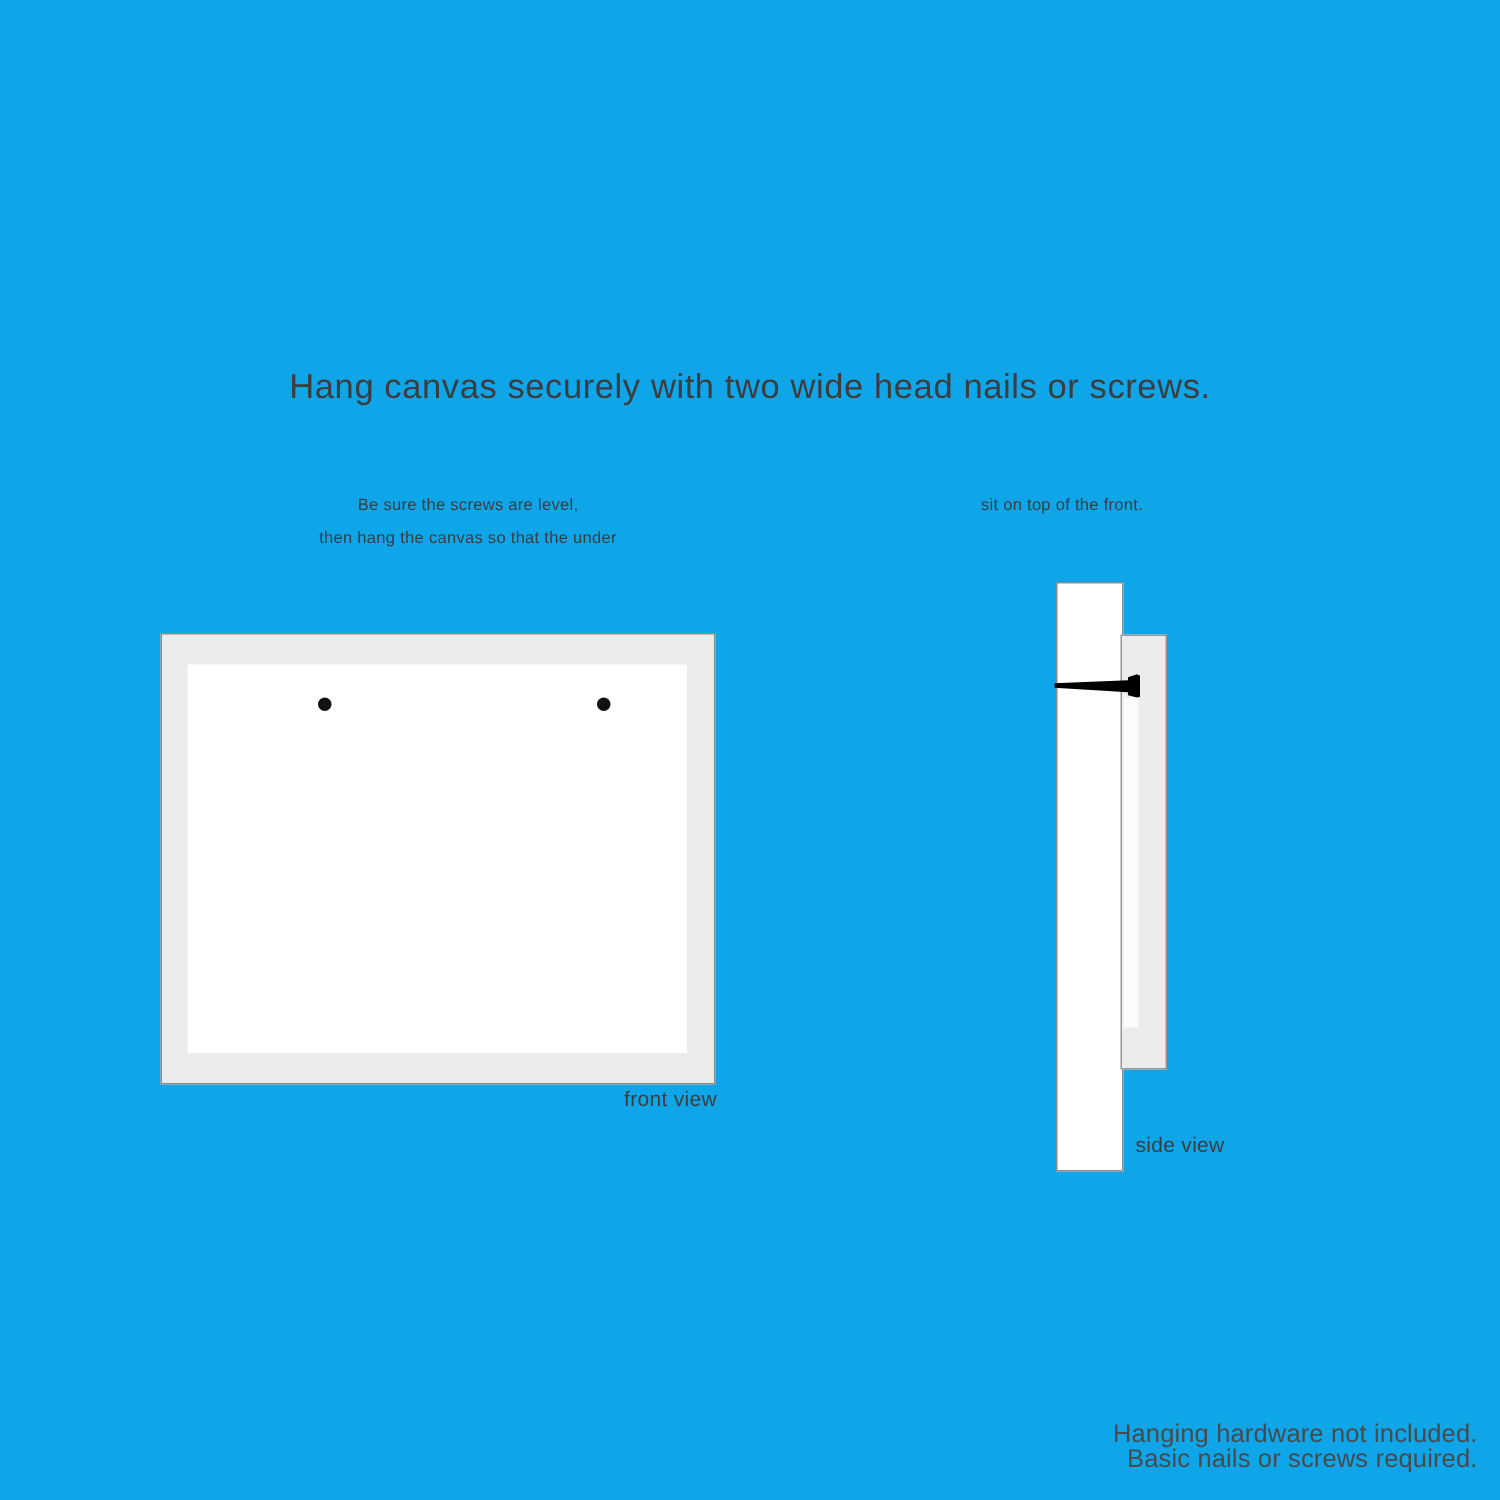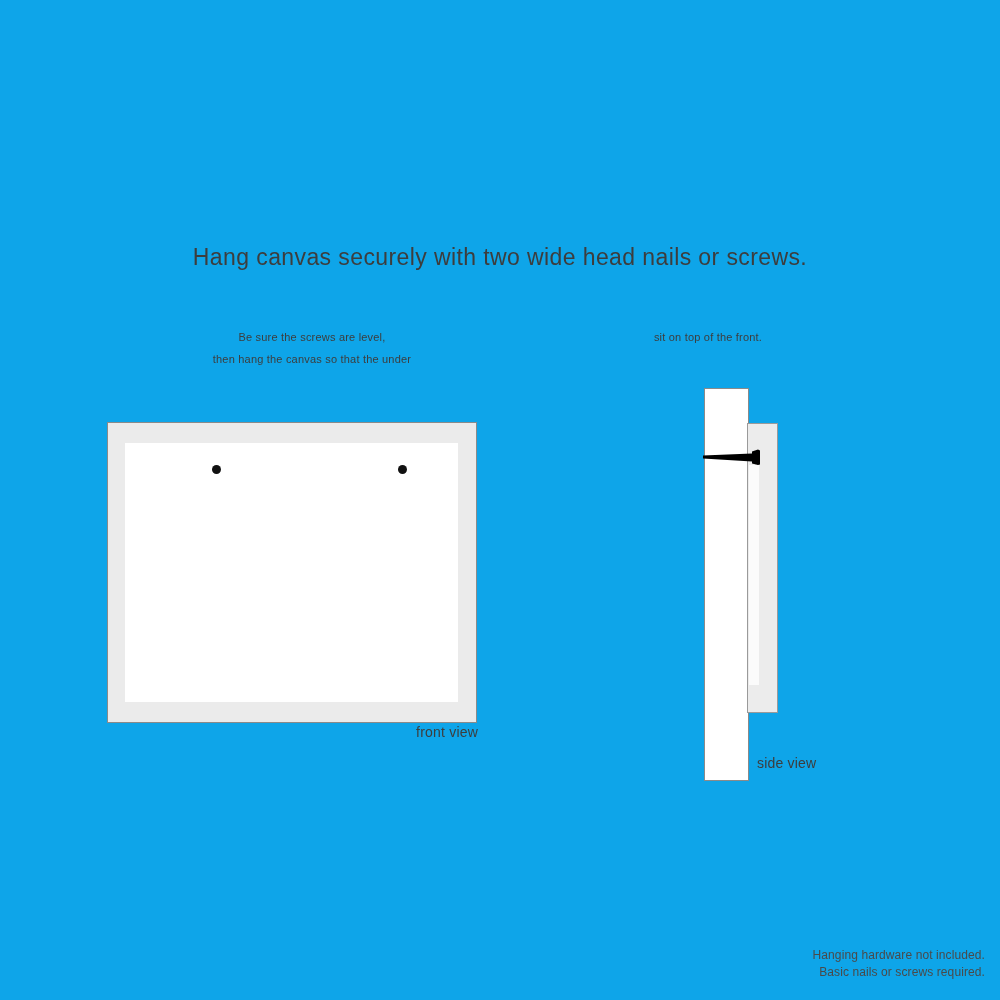--- a/index.html
+++ b/index.html
@@ -94,21 +94,21 @@
     position: absolute;
     left: 698px; top: 444px;
     width: 70px; height: 26px;
   }
 
   .footer-note {
     position: absolute;
     right: 15px; top: 947px;
     width: 400px;
     text-align: right;
-    font-size: 12px;
+    font-size: 17px;
     line-height: 17px;
     letter-spacing: 0.1px;
     color: #4a4a4a;
   }
 </style>
 </head>
 <body>
 
 <div class="page">
 

